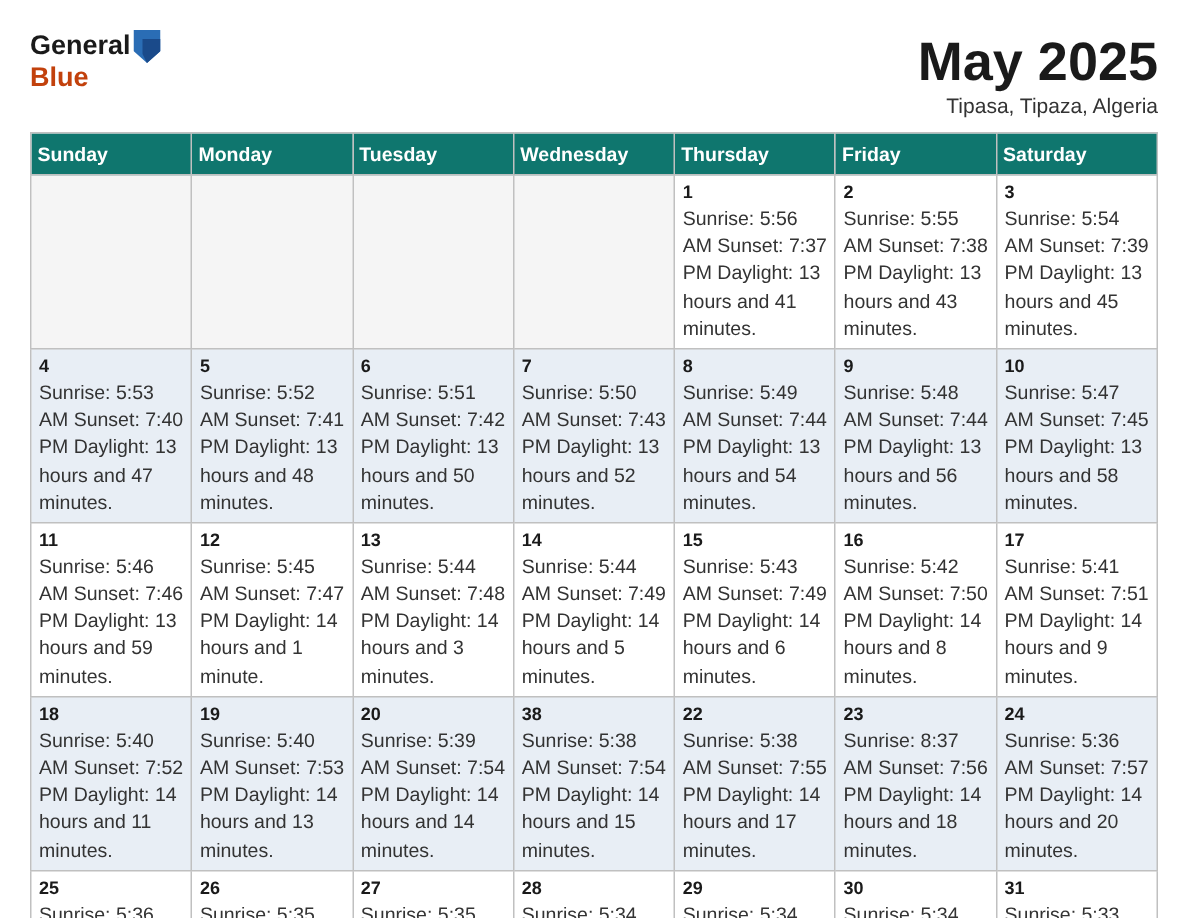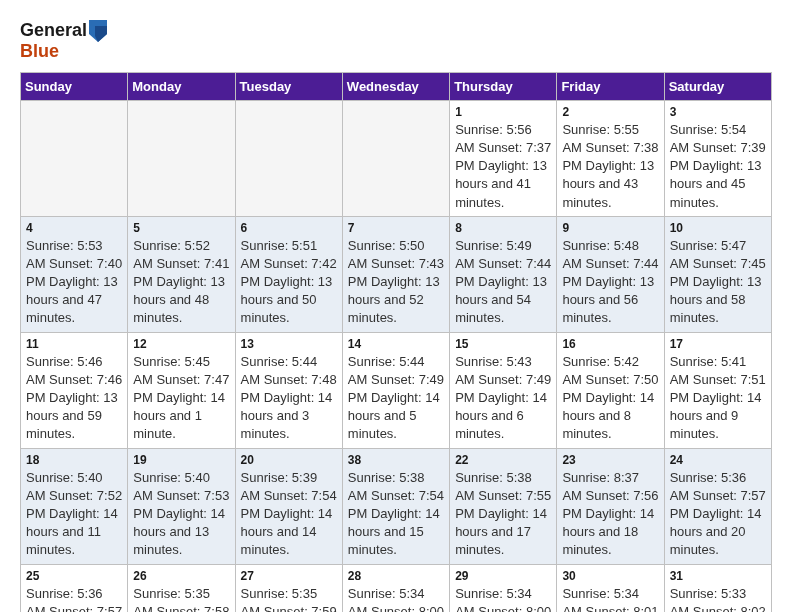--- a/index.html
+++ b/index.html
@@ -51,21 +51,21 @@
     .location {
       font-size: 14px;
       color: #333;
     }
     table {
       width: 100%;
       border-collapse: collapse;
       table-layout: fixed;
     }
     th {
-      background-color: #4c1d95;
+      background-color: #0f766e;
       color: #fff;
       font-size: 13px;
       font-weight: bold;
       padding: 6px 4px;
       text-align: left;
       border: 1px solid #c0c0c0;
     }
     td {
       border: 1px solid #c0c0c0;
       vertical-align: top;
@@ -103,20 +103,24 @@
       <span style="display:flex;align-items:center;">
         <span class="logo-general">General</span>
         <svg class="logo-icon" viewBox="0 0 18 22" xmlns="http://www.w3.org/2000/svg">
           <polygon points="0,0 18,0 18,14 9,22 0,14" fill="#2a6db5"></polygon>
           <polygon points="6,6 18,6 18,14 9,22 6,16" fill="#1a4a8a"></polygon>
         </svg>
       </span>
       <span class="logo-blue">Blue</span>
     </div>
   </div>
+  <div class="title-block">
+    <div class="month-title">May 2025</div>
+    <div class="location">Tipasa, Tipaza, Algeria</div>
+  </div>
 </div>
 
 <table>
   <thead>
     <tr>
     <th>Sunday</th>
         <th>Monday</th>
         <th>Tuesday</th>
         <th>Wednesday</th>
         <th>Thursday</th>

